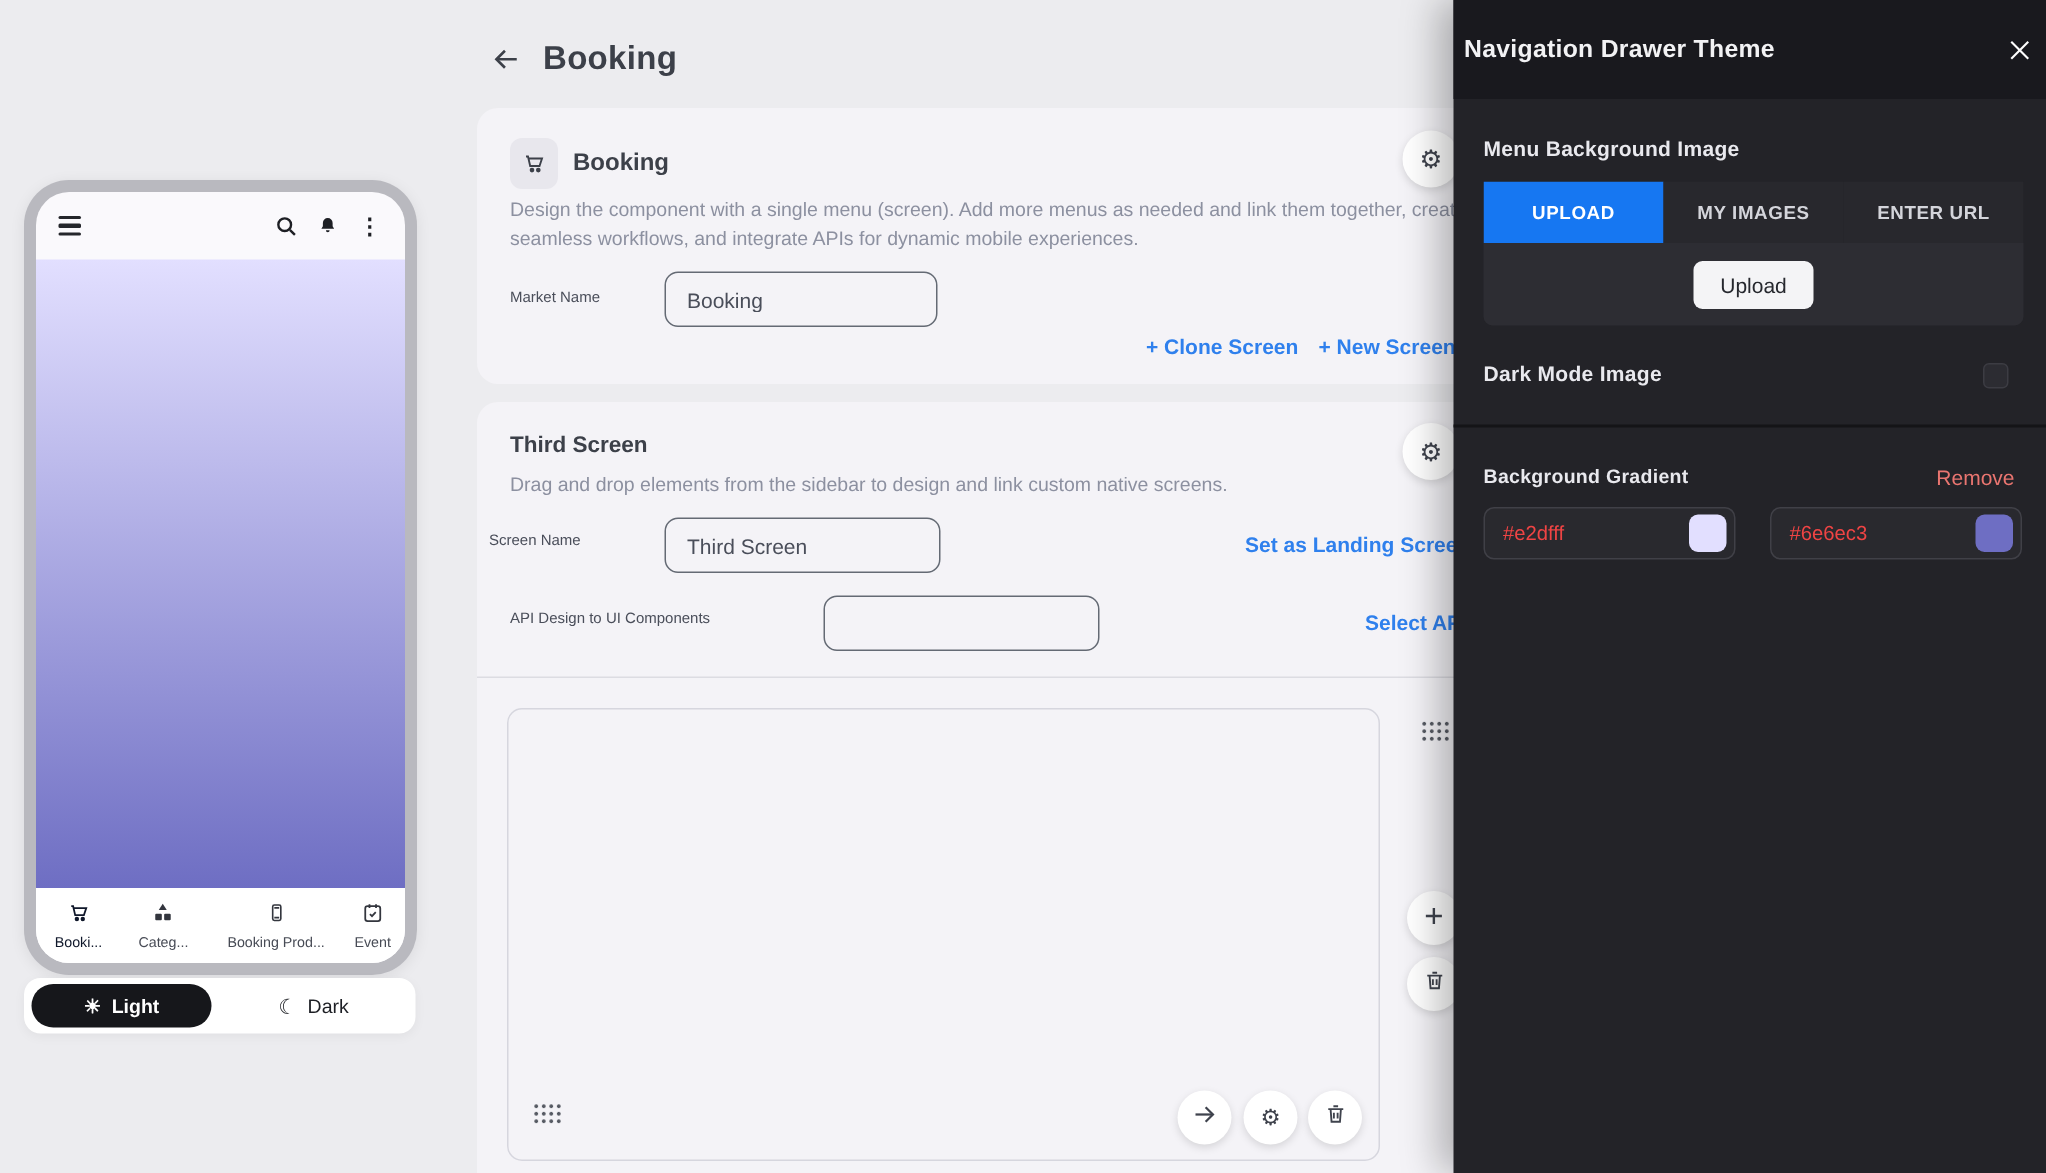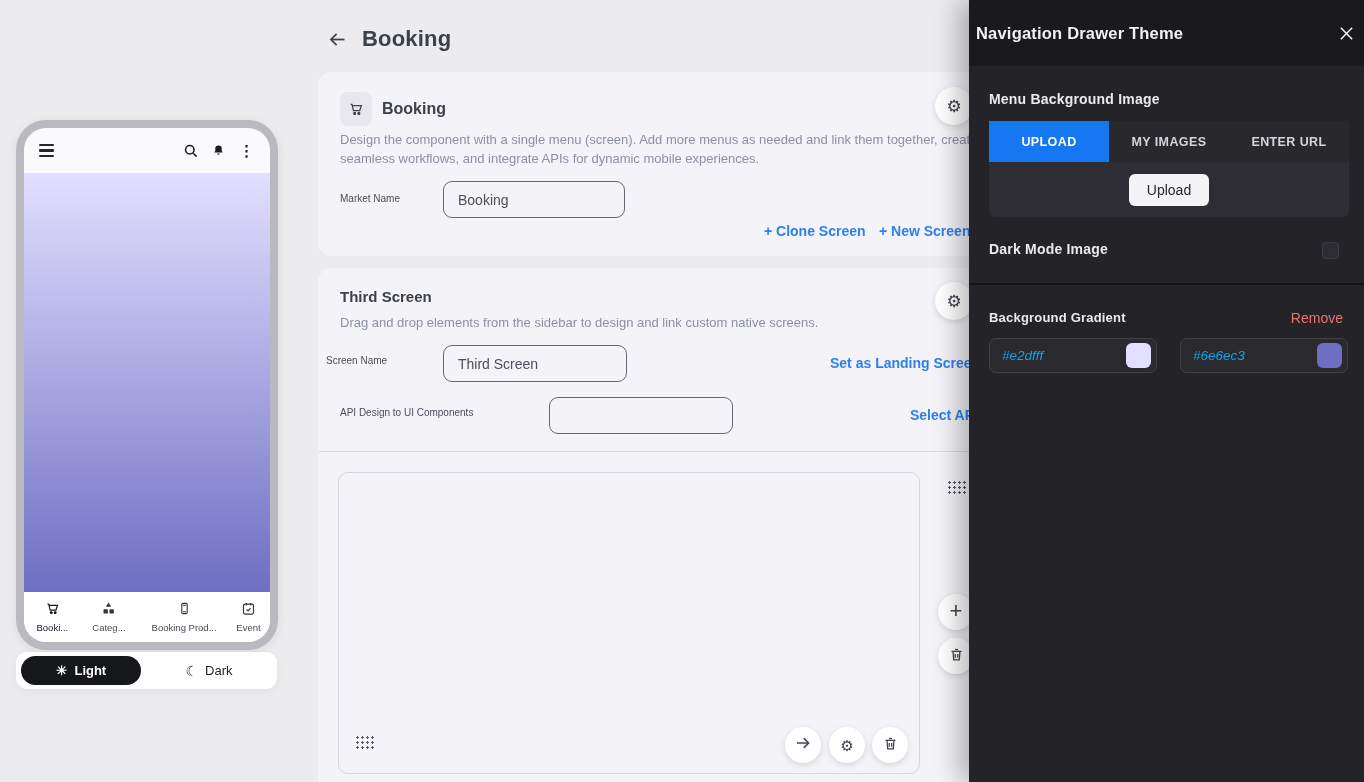--- a/index.html
+++ b/index.html
@@ -92,21 +92,21 @@
     border-radius:0 0 6px 6px; display:flex; align-items:center; justify-content:center; }
   .upload-btn { background:#f4f4f6; color:#26282e; font-size:14px; padding:8px 18px; border-radius:6px;
     border:none; cursor:pointer; font-family:"Liberation Sans", sans-serif; }
   .checkbox { position:absolute; left:353px; top:242px; width:17px; height:17px; background:#2c2c32;
     border:1px solid #3c3c43; border-radius:4px; cursor:pointer; }
   .panel-divider { position:absolute; left:0; top:283px; width:395px; height:2px; background:#141417; }
   .remove-link { position:absolute; right:21px; top:310px; color:#e97570; font-size:14px; cursor:pointer; }
   .color-input { position:absolute; top:338px; width:168px; height:35px; background:#29292e;
     border:1px solid #404047; border-radius:7px; display:flex; align-items:center; padding:0 5px 0 12px; }
   .color-input input { flex:1; min-width:0; background:transparent; border:none; outline:none;
-    color:#0ea5e9; font-size:13.5px; font-family:"Liberation Sans", sans-serif;font-style:italic; }
+    color:#ef4444; font-size:13.5px; font-family:"Liberation Sans", sans-serif; }
   .swatch { width:25px; height:25px; border-radius:6px; flex:none; cursor:pointer; }
 </style>
 </head>
 <body>
 
 <div id="app">
 
 
   <div class="phone">
     <div class="phone-inner">

